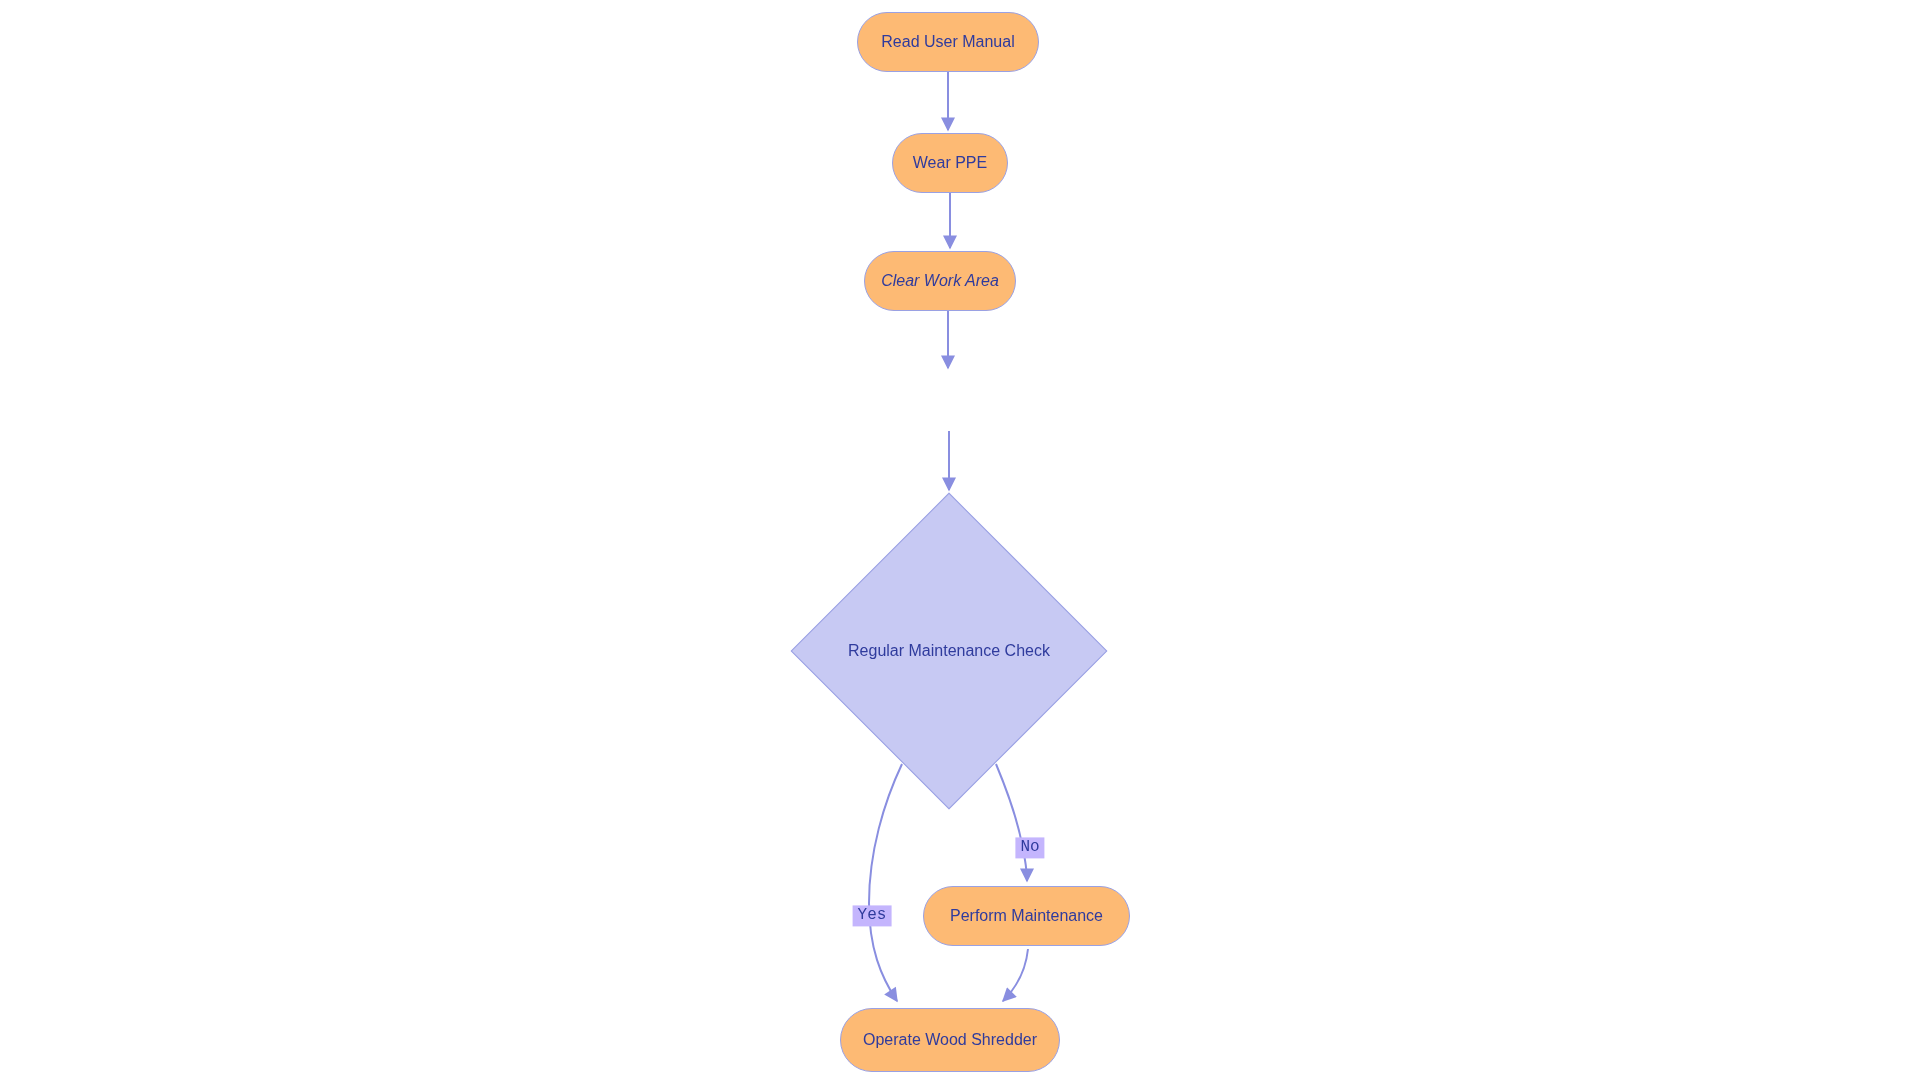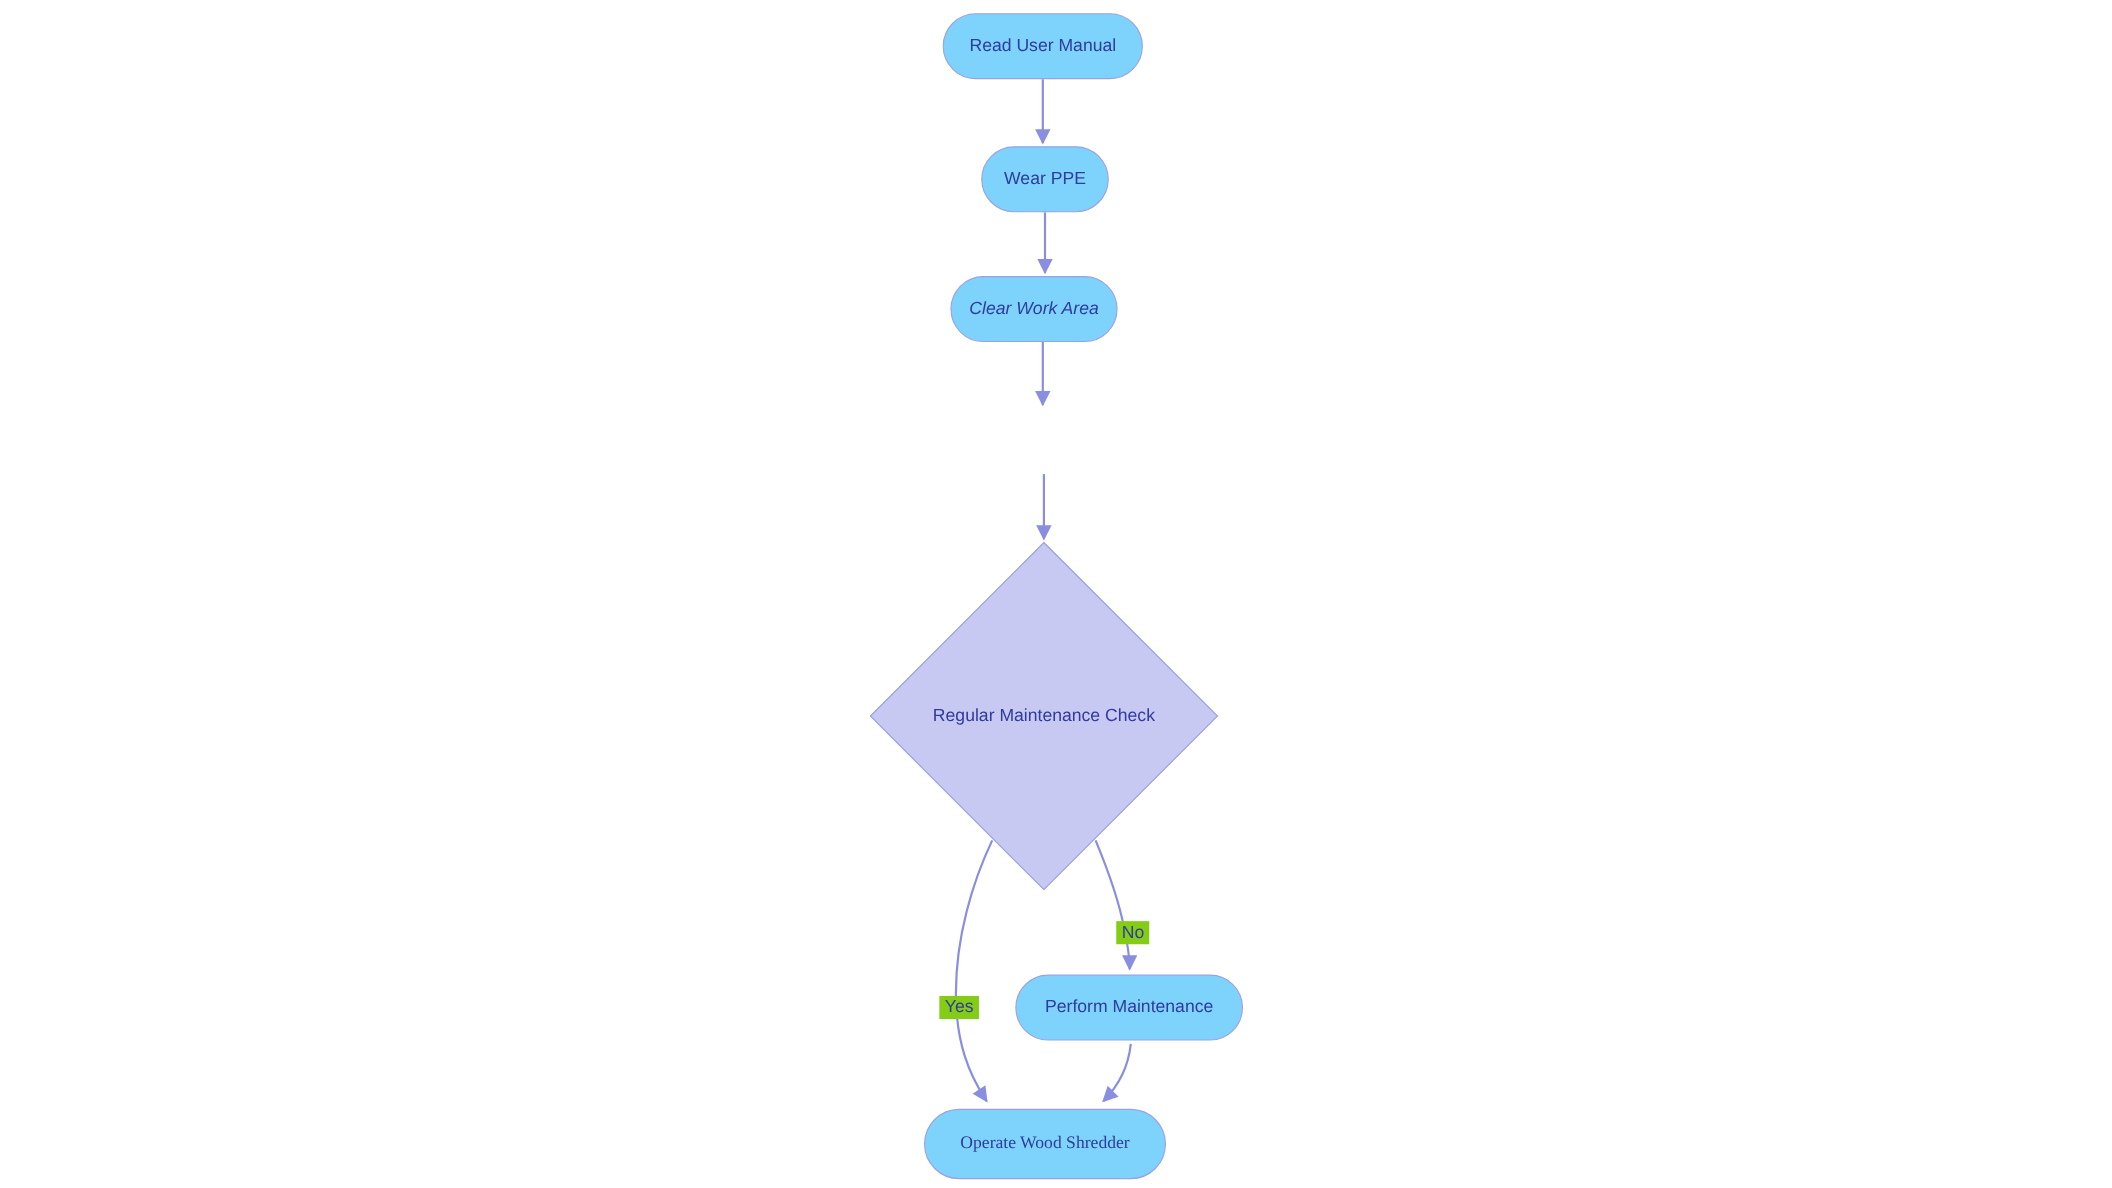--- a/index.html
+++ b/index.html
@@ -21,21 +21,21 @@
     top: 0;
     width: 1920px;
     height: 1080px;
   }
   .node {
     position: absolute;
     box-sizing: border-box;
     display: flex;
     align-items: center;
     justify-content: center;
-    background: #7dd3fc;
+    background: #fdba74;
     border: 1.5px solid #9aa1e3;
     color: #2f3b9d;
     font-size: 16px;
     text-align: center;
     white-space: nowrap;
   }
   .stadium {
     border-radius: 999px;
   }
   .diamond-wrap {
@@ -56,26 +56,27 @@
     transform: rotate(-45deg);
     width: 300px;
     text-align: center;
     color: #2f3b9d;
     font-size: 16px;
     white-space: nowrap;
   }
   .edge-label {
     position: absolute;
     transform: translate(-50%, -50%);
-    background: #84cc16;
+    background: #c4b5fd;
     padding: 1px 5px;
     color: #2f3b9d;
     font-size: 16px;
     line-height: 1.2;
     white-space: nowrap;
+    font-family: Liberation Mono, monospace;
   }
 </style>
 </head>
 <body>
 
 <div class="canvas">
 
   <svg class="edges-svg" width="1920" height="1080" viewBox="0 0 1920 1080">
     <defs>
       <marker id="arrow" viewBox="0 0 10 10" refX="9" refY="5" markerUnits="userSpaceOnUse" markerWidth="18" markerHeight="14" orient="auto">
@@ -104,19 +105,19 @@
 
   <div class="node stadium" style="left:864px; top:251px; width:152px; height:60px;font-style:italic;">Clear Work Area</div>
 
 
   <div class="diamond-wrap">
     <div class="diamond-label">Regular Maintenance Check</div>
   </div>
 
   <div class="node stadium" style="left:923px; top:886px; width:207px; height:60px;">Perform Maintenance</div>
 
-  <div class="node stadium" style="left:840px; top:1008px; width:220px; height:64px;font-family:Liberation Serif, serif;">Operate Wood Shredder</div>
+  <div class="node stadium" style="left:840px; top:1008px; width:220px; height:64px;">Operate Wood Shredder</div>
 
   <div class="edge-label" style="left:872px; top:916px;">Yes</div>
 
   <div class="edge-label" style="left:1030px; top:848px;">No</div>
 
 </div>
 
 </body></html>

